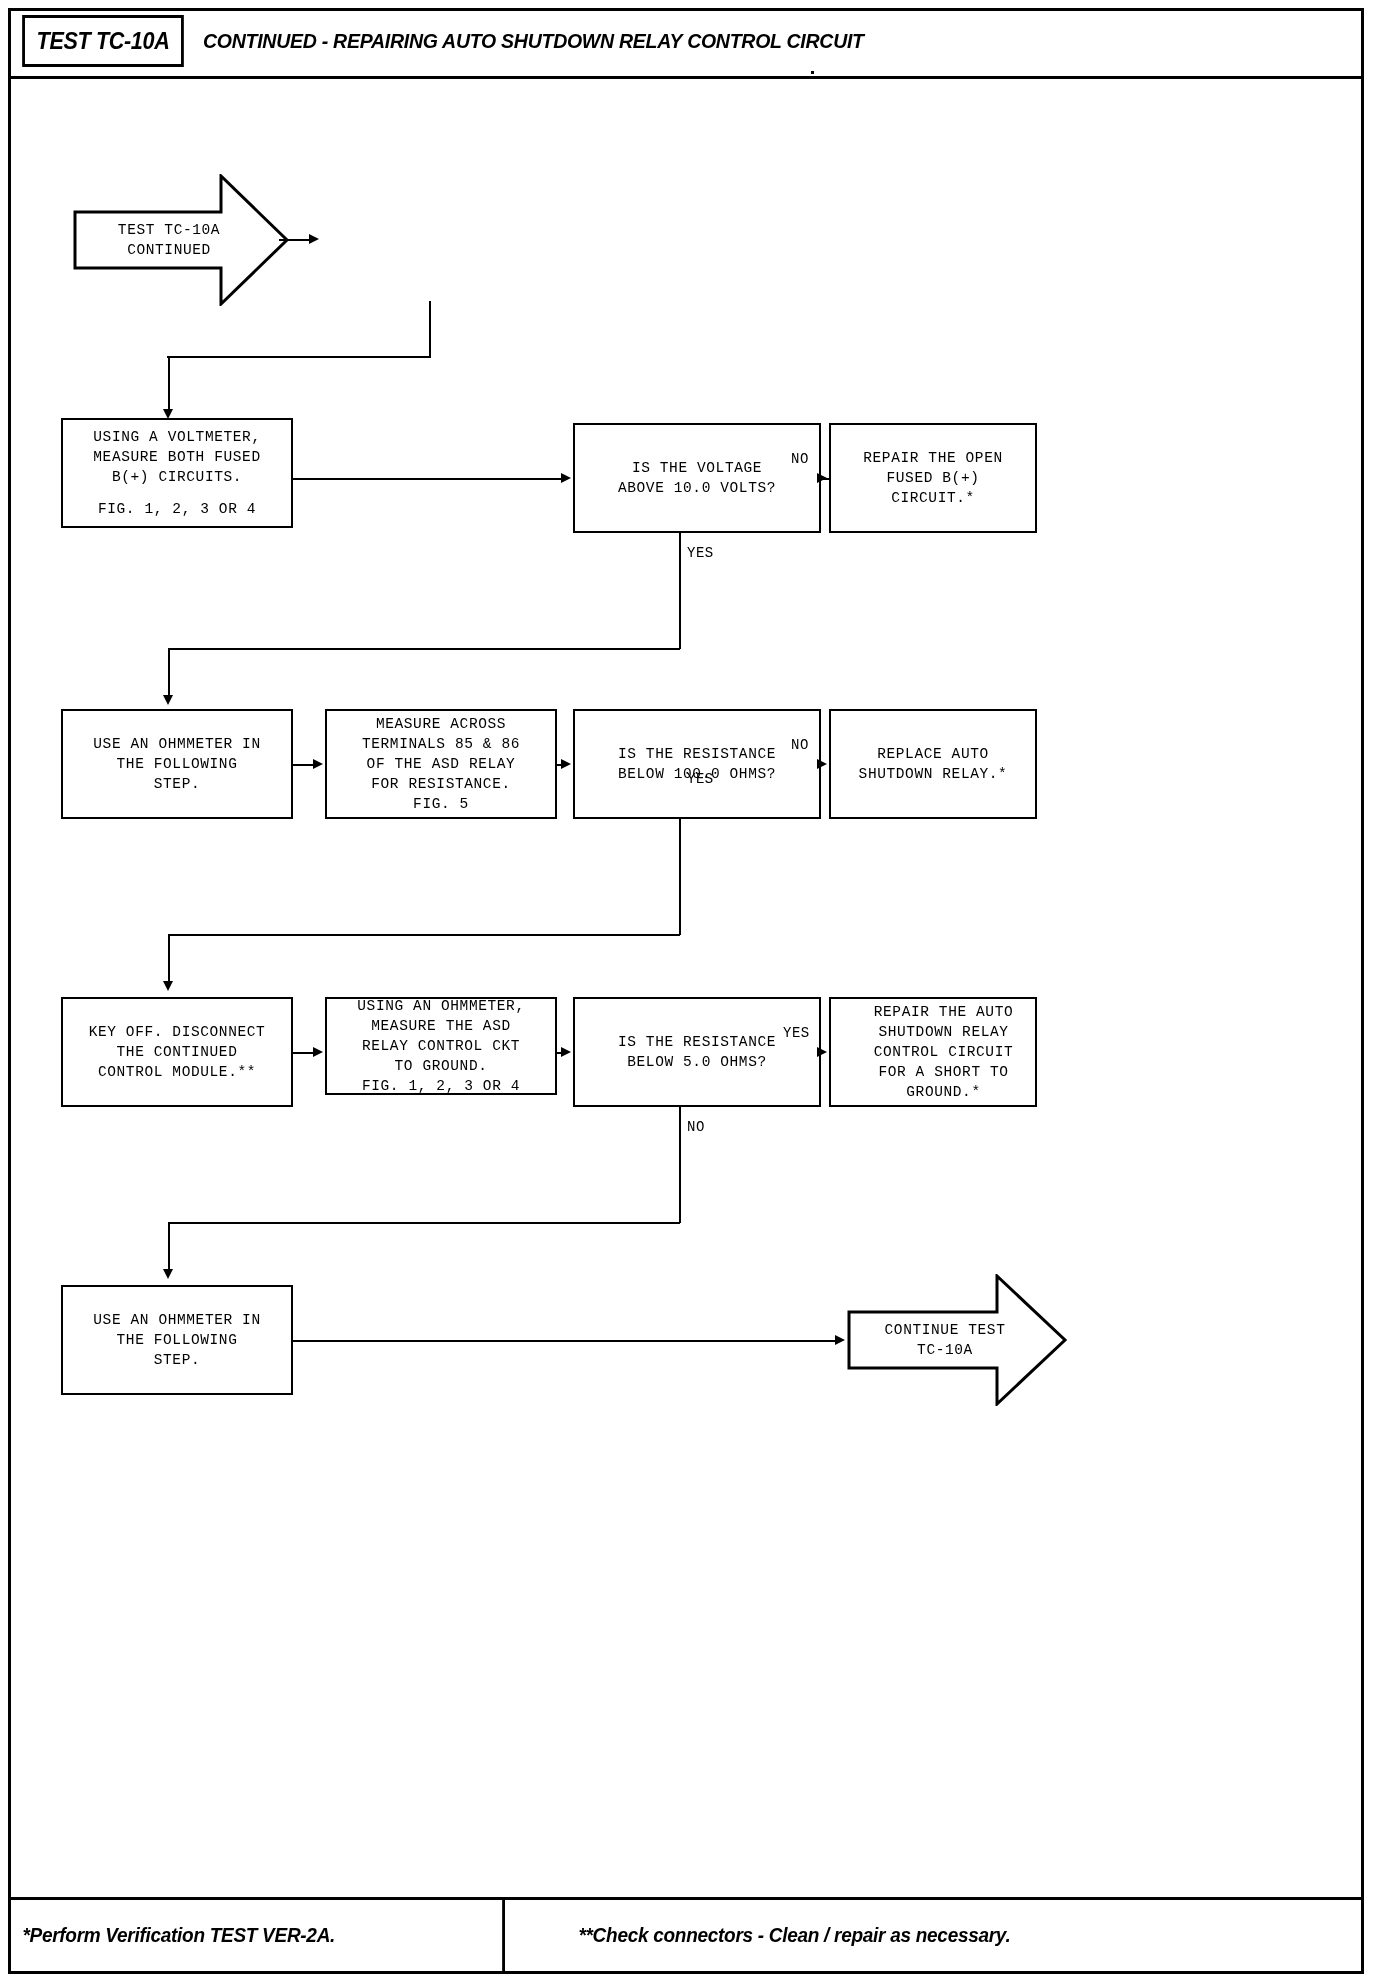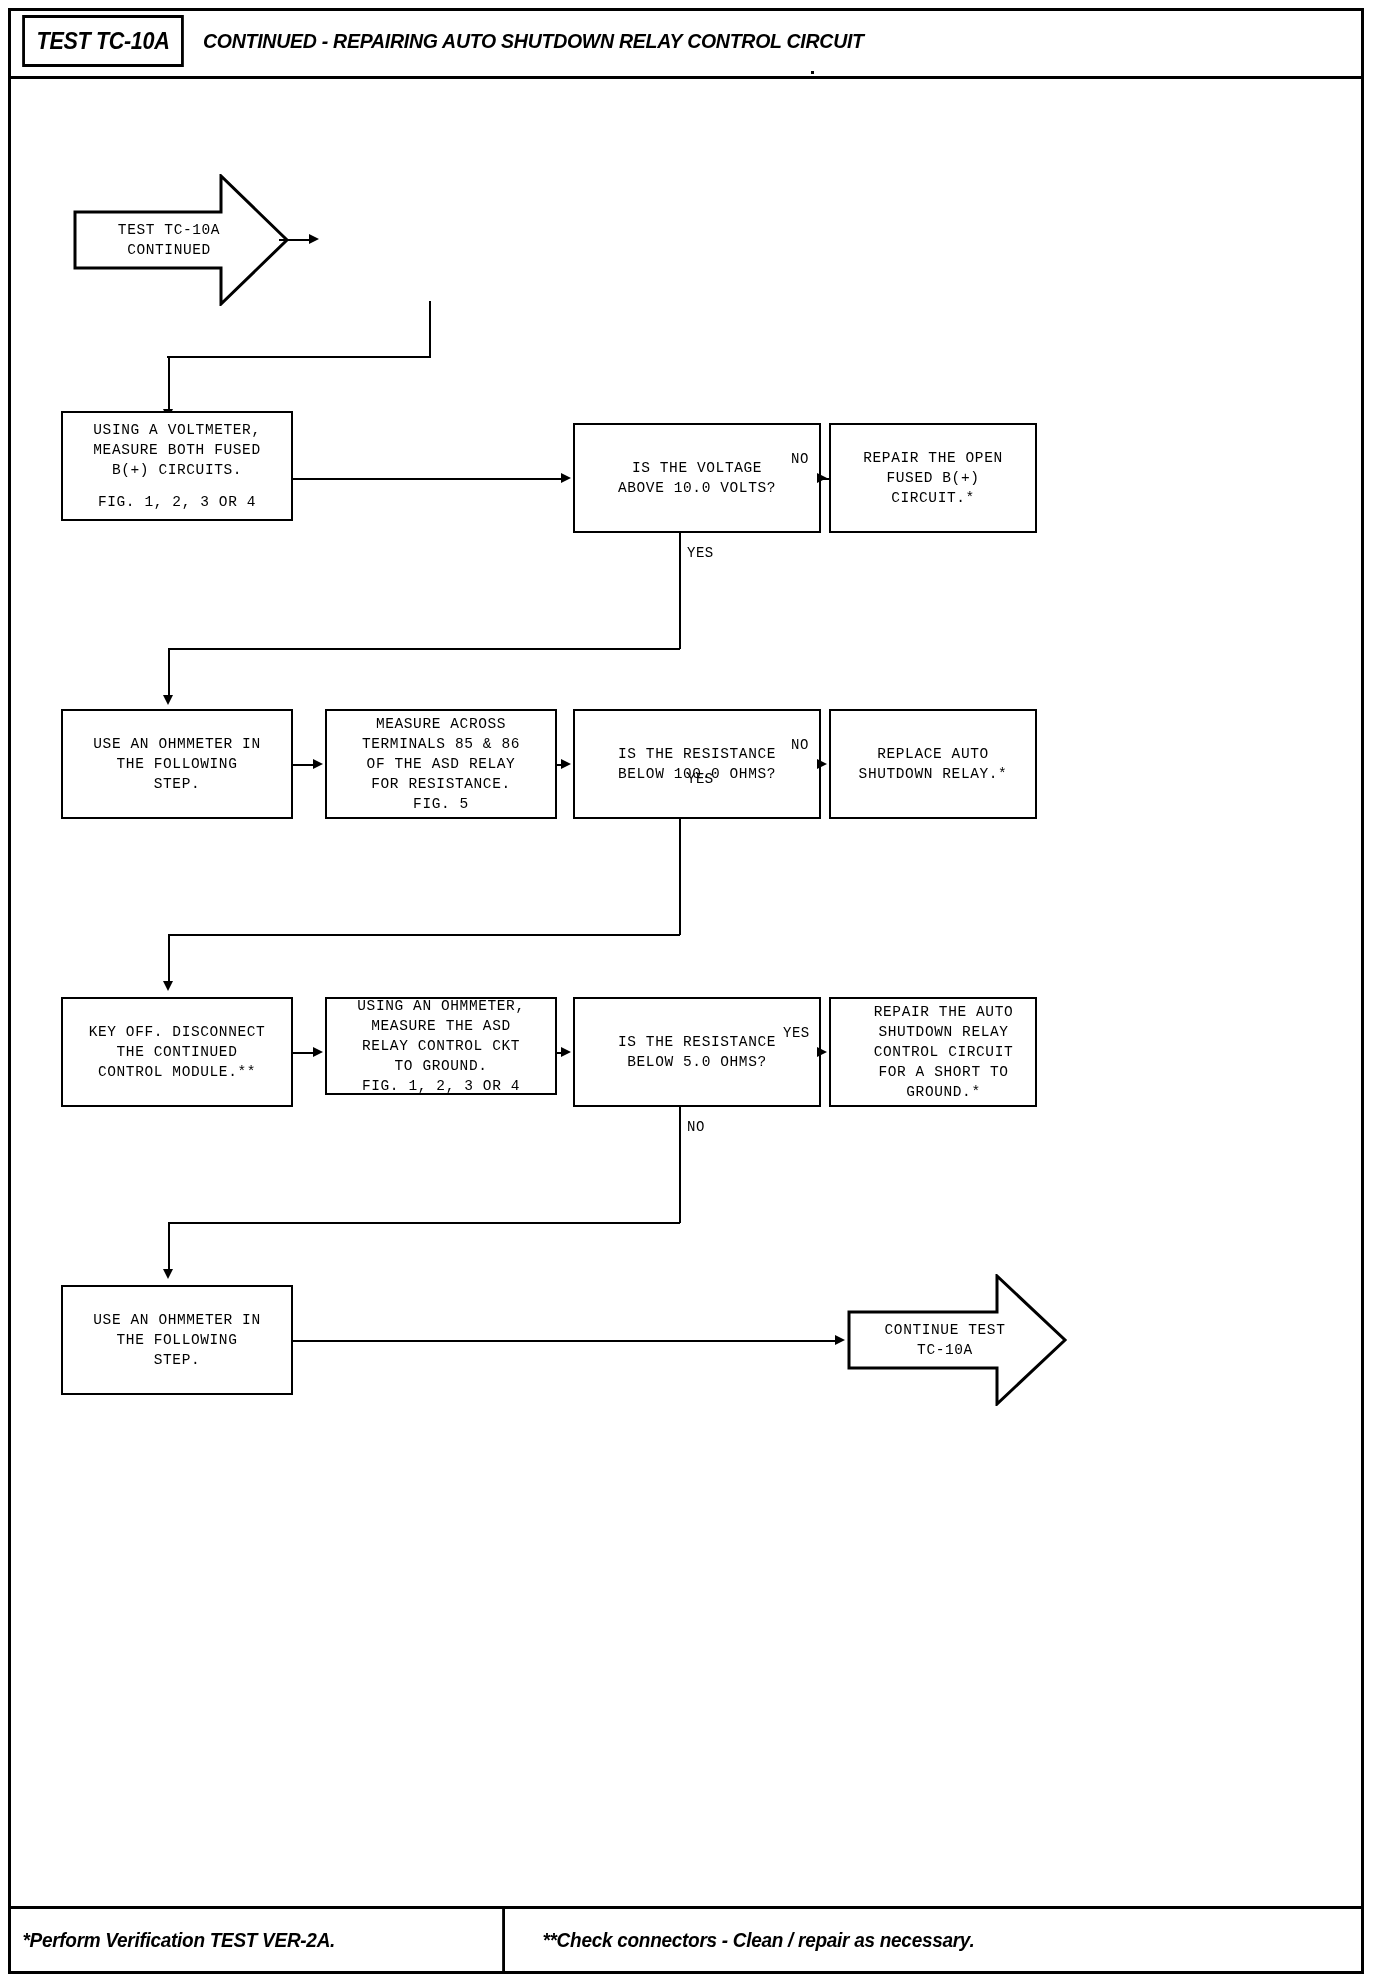--- a/index.html
+++ b/index.html
@@ -54,22 +54,22 @@
   .ar-r,.ar-d{position:absolute;width:0;height:0;}
   .ar-r{border-top:5px solid transparent;border-bottom:5px solid transparent;
         border-left:10px solid #000;}
   .ar-d{border-left:5px solid transparent;border-right:5px solid transparent;
         border-top:10px solid #000;}
   .edgelbl{position:absolute;
        font-family:"Liberation Mono","DejaVu Sans Mono",monospace;
        font-size:14px;letter-spacing:0.5px;white-space:pre;}
 
   
-  #footer{position:absolute;left:0;bottom:0;width:100%;height:65px;
-          border-top:3px solid #000;box-sizing:border-box;display:flex;}
+  #footer{position:absolute;left:0;bottom:0;width:100%;height:74px;
+          border-top:3px solid #000;box-sizing:border-box;display:flex;gap:36px;}
   .foot-cell{height:100%;display:flex;align-items:center;
              font-size:20px;font-weight:bold;font-style:italic;
              letter-spacing:-0.3px;transform:scaleX(0.95);
              transform-origin:left center;padding-left:12px;box-sizing:border-box;}
   #foot-left{width:520px;border-right:3px solid #000;}
   #foot-right{flex:1;}
 </style>
 </head>
 <body>
 
@@ -95,21 +95,21 @@
 
 
     <div class="ln-h" style="left:268px;top:160px;width:32px;"></div>
     <div class="ar-r" style="left:298px;top:155px;"></div>
 
     <div class="ln-v" style="left:418px;top:222px;height:56px;"></div>
     <div class="ln-h" style="left:156px;top:277px;width:264px;"></div>
     <div class="ln-v" style="left:157px;top:277px;height:56px;"></div>
     <div class="ar-d" style="left:152px;top:330px;"></div>
 
-    <div class="box" style="left:50px;top:332px;width:232px;height:110px;">
+    <div class="box" style="left:50px;top:339px;width:232px;height:110px;">
       <span class="ln">USING A VOLTMETER,</span>
       <span class="ln">MEASURE BOTH FUSED</span>
       <span class="ln">B(+) CIRCUITS.</span>
       <span class="gap"></span>
       <span class="ln">FIG. 1, 2, 3 OR 4</span>
     </div>
 
     <div class="box" style="left:562px;top:344px;width:248px;height:110px;">
       <span class="ln">IS THE VOLTAGE</span>
       <span class="ln">ABOVE 10.0 VOLTS?</span>

